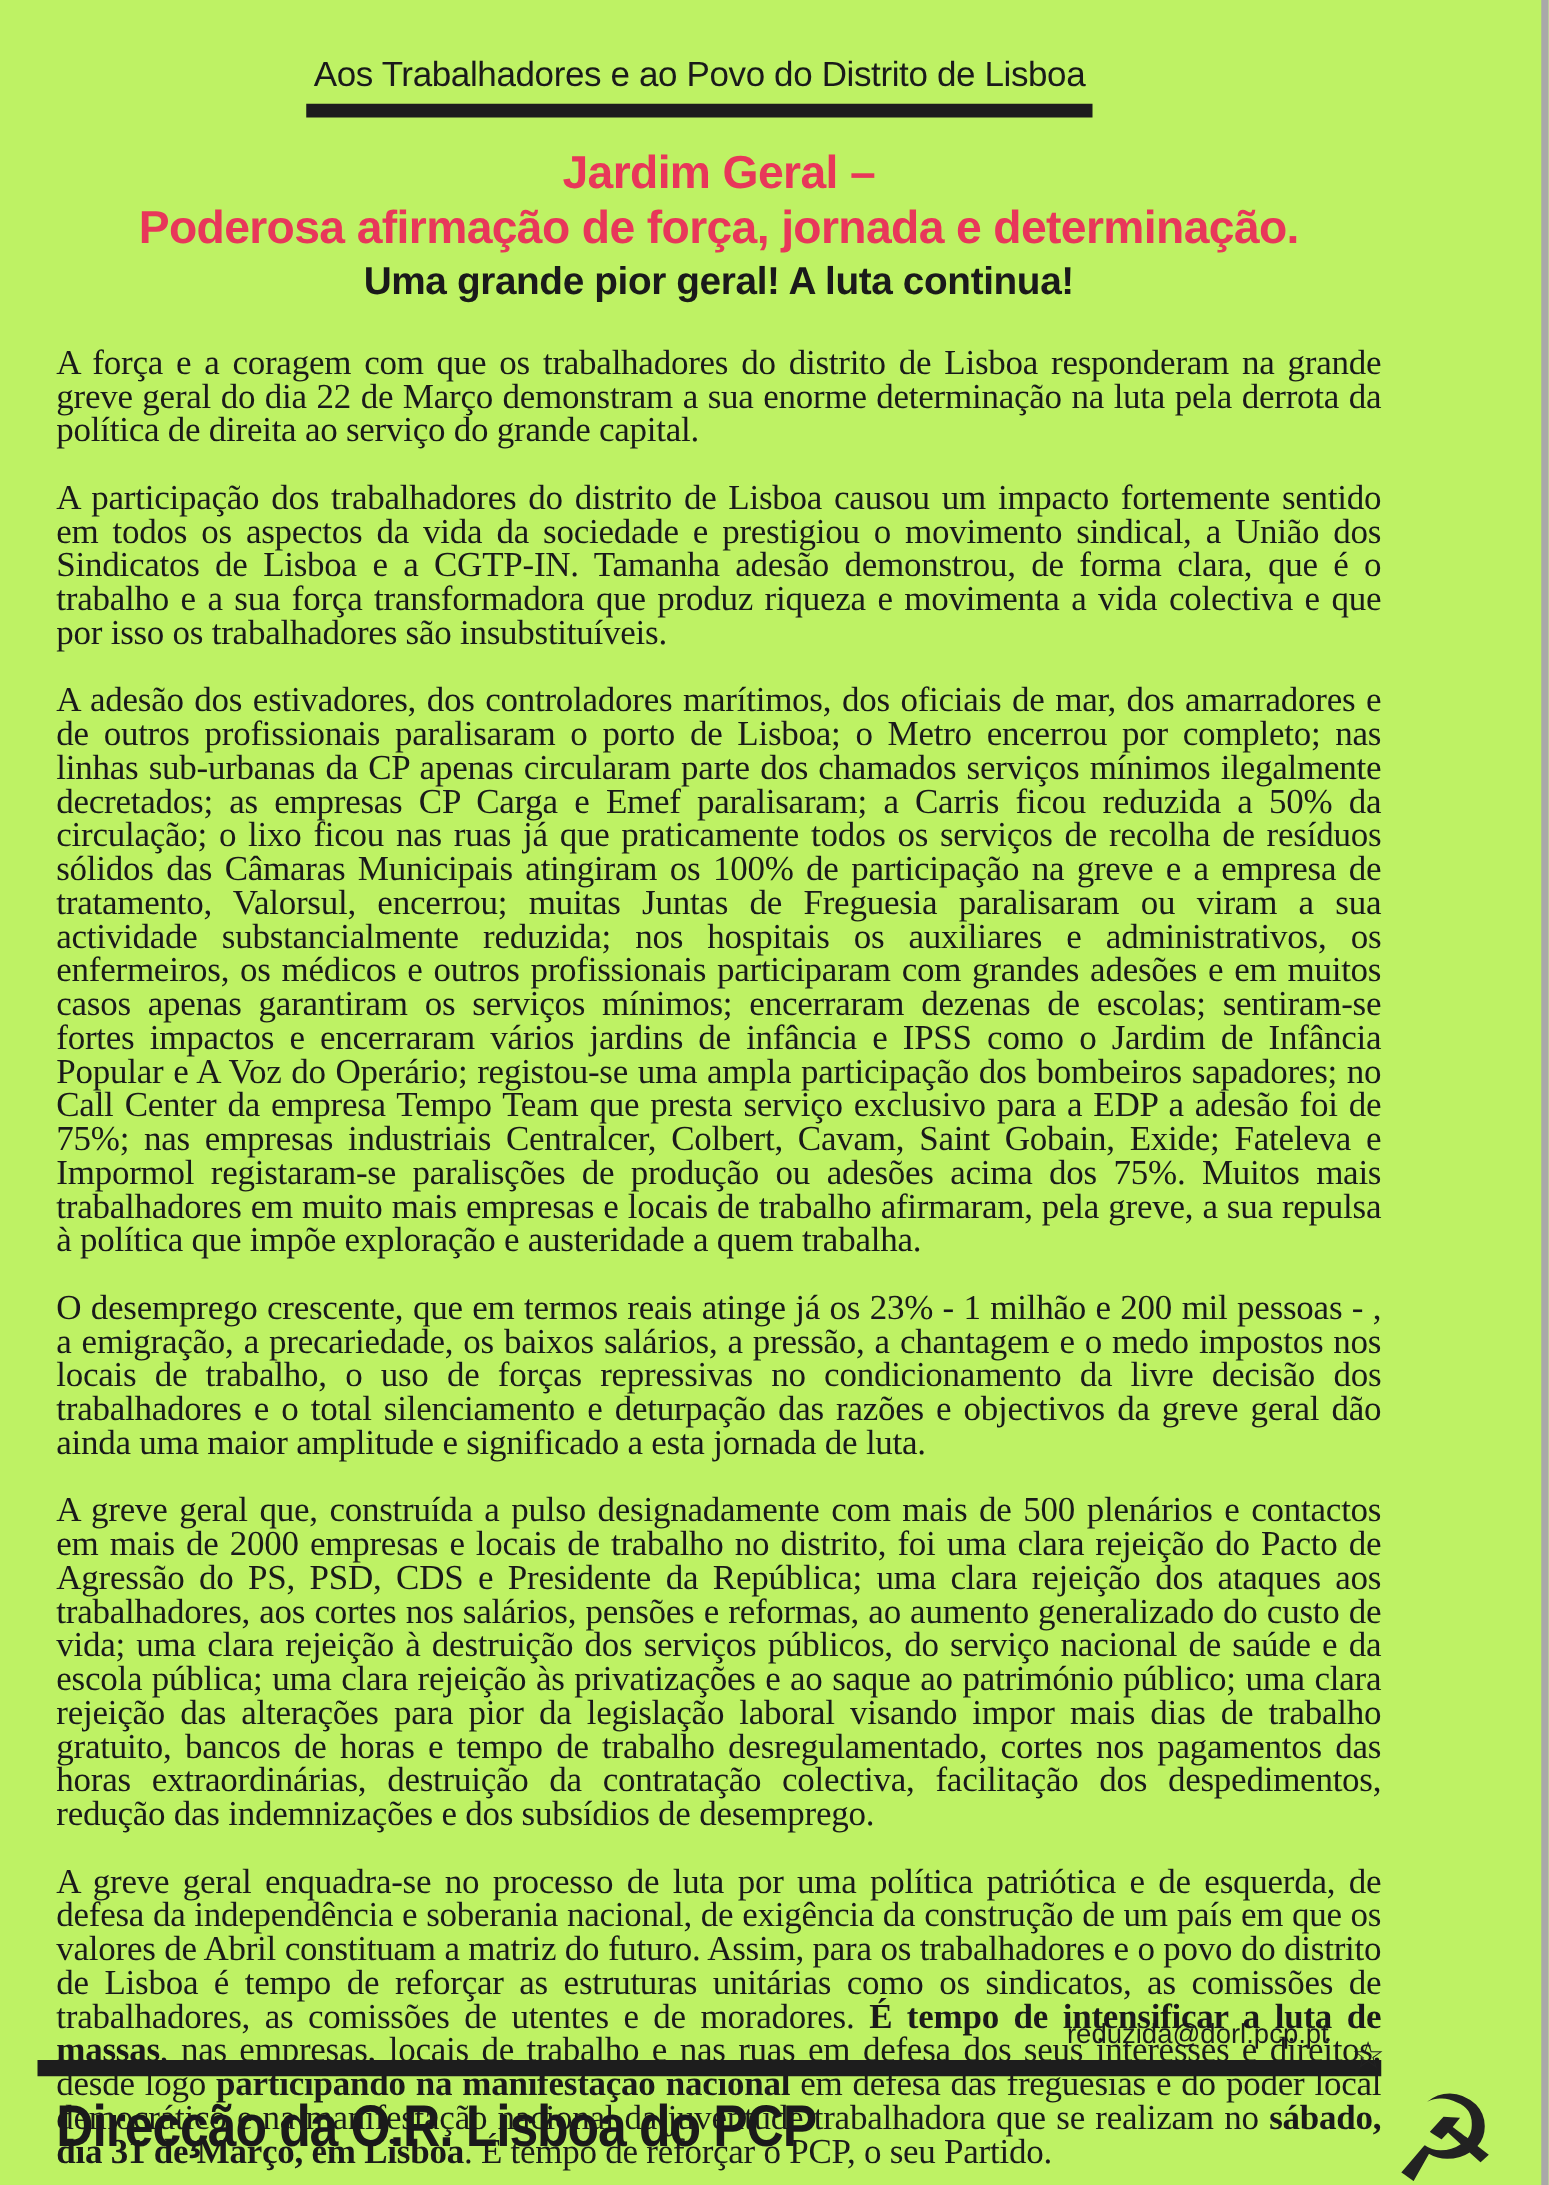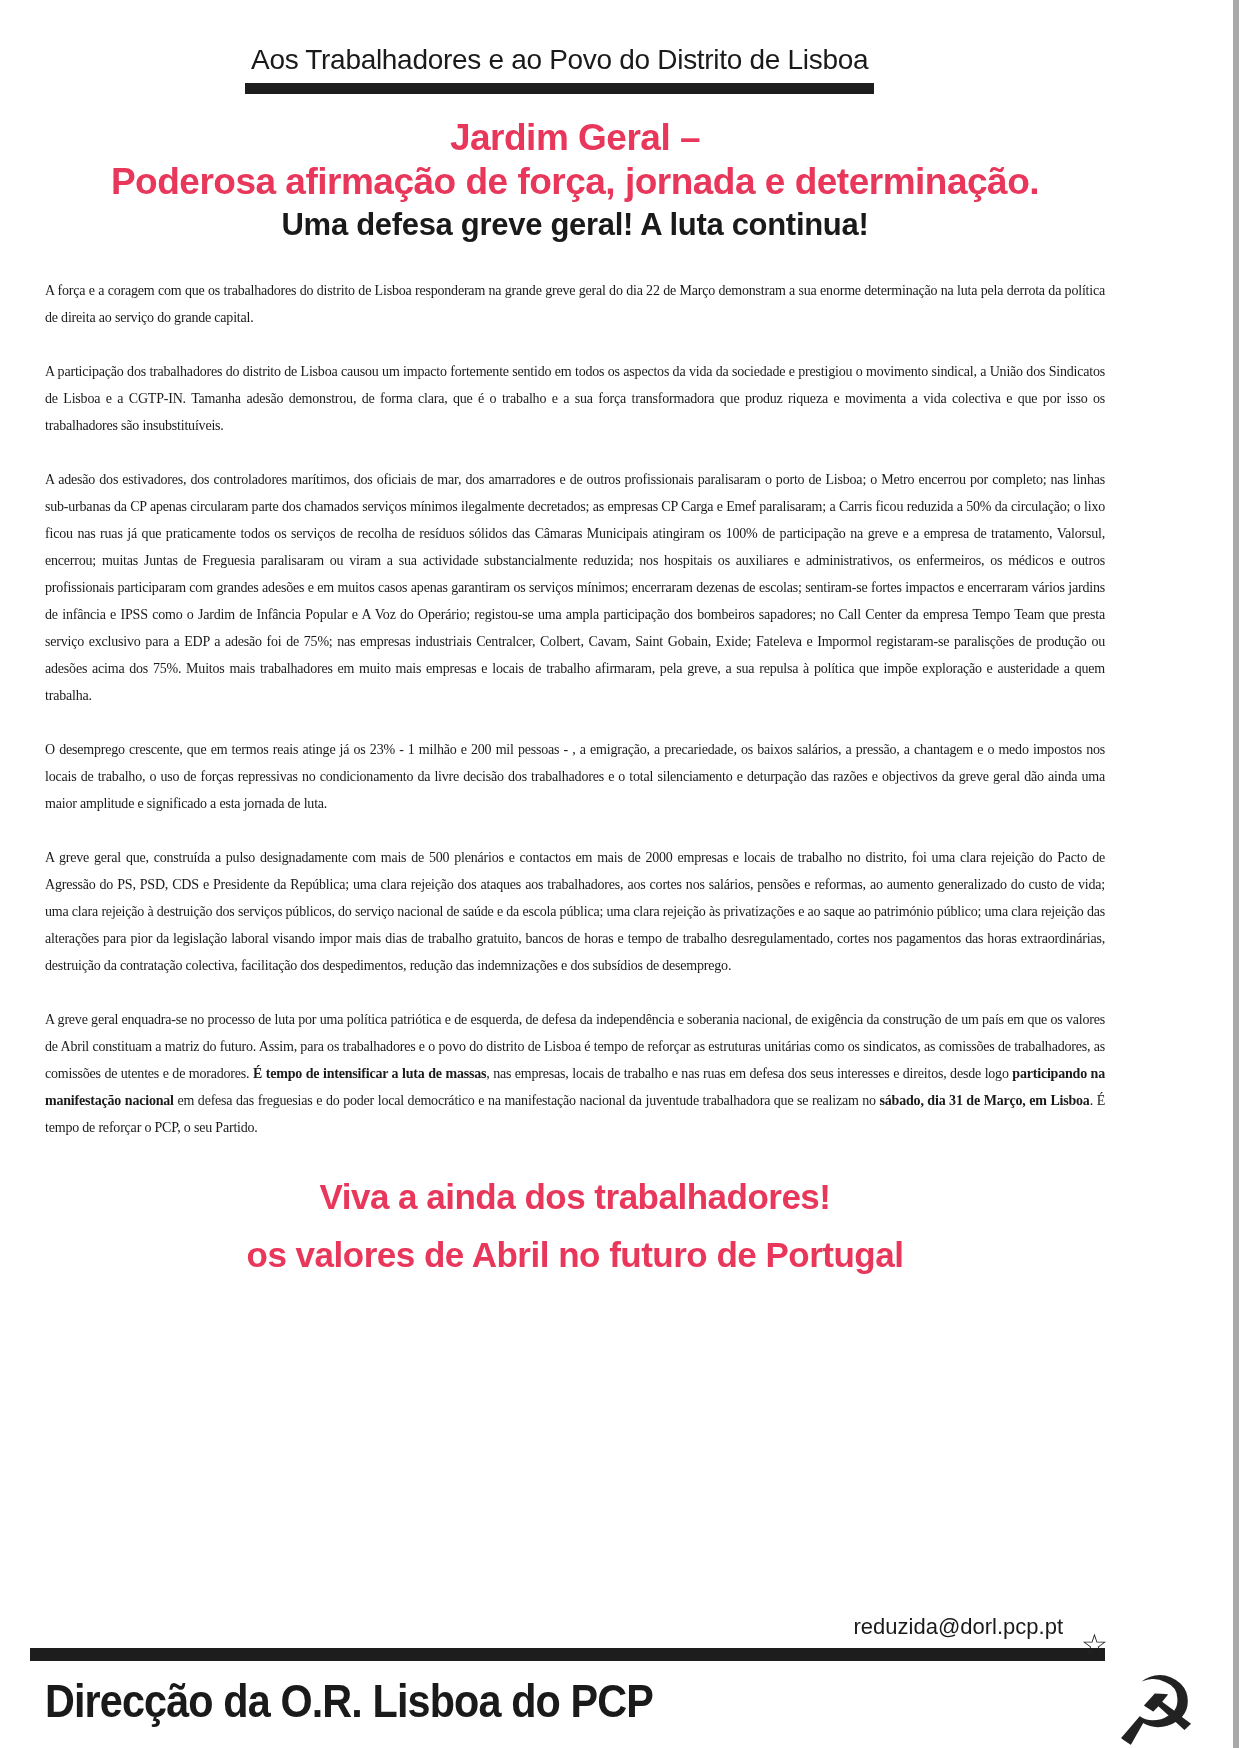--- a/index.html
+++ b/index.html
@@ -3,21 +3,21 @@
 <meta charset="utf-8">
 <style>
   * { box-sizing: border-box; }
   html, body { margin: 0; padding: 0; background: #d8d8d8; }
 
   .page {
     position: relative;
     width: 1239px;
     height: 1748px;
     margin: 0 auto;
-    background: #ffffff;
+    background: #bef264;
     color: #1a1a1a;
     padding: 44px 134px 0 45px;
     overflow: hidden;
     font-family: "Liberation Serif", serif;
   }
 
   .scan-edge {
     position: absolute;
     top: 0; right: 0;
     width: 6px; height: 100%;
@@ -56,21 +56,21 @@
     font-family: "Liberation Sans", sans-serif;
     font-weight: bold;
     font-size: 31px;
     letter-spacing: -0.3px;
     margin-top: 4px;
     margin-bottom: 34px;
   }
 
   
   .body-text p {
-    font-size: 14px;
+    font-size: 28px;
     line-height: 27px;
     letter-spacing: -0.2px;
     text-align: justify;
     margin: 0 0 27px 0;
   }
   .seg-bold { font-weight: bold; }
 
   
   .slogans {
     margin-top: 14px;
@@ -146,21 +146,21 @@
 
   <div class="banner-wrap">
     <div class="banner-text">Aos Trabalhadores e ao Povo do Distrito de Lisboa</div>
     <div class="banner-bar"></div>
   </div>
 
   <div class="headline" style="color:#e8375a;">
     <div class="headline-line">Jardim Geral –</div>
     <div class="headline-line">Poderosa afirmação de força, jornada e determinação.</div>
   </div>
-  <div class="subheadline">Uma defesa greve geral! A luta continua!</div>
+  <div class="subheadline">Uma grande pior geral! A luta continua!</div>
 
   <div class="body-text">
     <p>A força e a coragem com que os trabalhadores do distrito de Lisboa responderam na grande greve geral do dia 22 de Março demonstram a sua enorme determinação na luta pela derrota da política de direita ao serviço do grande capital.</p>
     <p>A participação dos trabalhadores do distrito de Lisboa causou um impacto fortemente sentido em todos os aspectos da vida da sociedade e prestigiou o movimento sindical, a União dos Sindicatos de Lisboa e a CGTP-IN. Tamanha adesão demonstrou, de forma clara, que é o trabalho e a sua força transformadora que produz riqueza e movimenta a vida colectiva e que por isso os trabalhadores são insubstituíveis.</p>
     <p>A adesão dos estivadores, dos controladores marítimos, dos oficiais de mar, dos amarradores e de outros profissionais paralisaram o porto de Lisboa; o Metro encerrou por completo; nas linhas sub-urbanas da CP apenas circularam parte dos chamados serviços mínimos ilegalmente decretados; as empresas CP Carga e Emef paralisaram; a Carris ficou reduzida a 50% da circulação; o lixo ficou nas ruas já que praticamente todos os serviços de recolha de resíduos sólidos das Câmaras Municipais atingiram os 100% de participação na greve e a empresa de tratamento, Valorsul, encerrou; muitas Juntas de Freguesia paralisaram ou viram a sua actividade substancialmente reduzida; nos hospitais os auxiliares e administrativos, os enfermeiros, os médicos e outros profissionais participaram com grandes adesões e em muitos casos apenas garantiram os serviços mínimos; encerraram dezenas de escolas; sentiram-se fortes impactos e encerraram vários jardins de infância e IPSS como o Jardim de Infância Popular e A Voz do Operário; registou-se uma ampla participação dos bombeiros sapadores; no Call Center da empresa Tempo Team que presta serviço exclusivo para a EDP a adesão foi de 75%; nas empresas industriais Centralcer, Colbert, Cavam, Saint Gobain, Exide; Fateleva e Impormol registaram-se paralisções de produção ou adesões acima dos 75%. Muitos mais trabalhadores em muito mais empresas e locais de trabalho afirmaram, pela greve, a sua repulsa à política que impõe exploração e austeridade a quem trabalha.</p>
     <p>O desemprego crescente, que em termos reais atinge já os 23% - 1 milhão e 200 mil pessoas - , a emigração, a precariedade, os baixos salários, a pressão, a chantagem e o medo impostos nos locais de trabalho, o uso de forças repressivas no condicionamento da livre decisão dos trabalhadores e o total silenciamento e deturpação das razões e objectivos da greve geral dão ainda uma maior amplitude e significado a esta jornada de luta.</p>
     <p>A greve geral que, construída a pulso designadamente com mais de 500 plenários e contactos em mais de 2000 empresas e locais de trabalho no distrito, foi uma clara rejeição do Pacto de Agressão do PS, PSD, CDS e Presidente da República; uma clara rejeição dos ataques aos trabalhadores, aos cortes nos salários, pensões e reformas, ao aumento generalizado do custo de vida; uma clara rejeição à destruição dos serviços públicos, do serviço nacional de saúde e da escola pública; uma clara rejeição às privatizações e ao saque ao património público; uma clara rejeição das alterações para pior da legislação laboral visando impor mais dias de trabalho gratuito, bancos de horas e tempo de trabalho desregulamentado, cortes nos pagamentos das horas extraordinárias, destruição da contratação colectiva, facilitação dos despedimentos, redução das indemnizações e dos subsídios de desemprego.</p>
     <p><span>A greve geral enquadra-se no processo de luta por uma política patriótica e de esquerda, de defesa da independência e soberania nacional, de exigência da construção de um país em que os valores de Abril constituam a matriz do futuro. Assim, para os trabalhadores e o povo do distrito de Lisboa é tempo de reforçar as estruturas unitárias como os sindicatos, as comissões de trabalhadores, as comissões de utentes e de moradores. </span><span class="seg-bold">É tempo de intensificar a luta de massas</span><span>, nas empresas, locais de trabalho e nas ruas em defesa dos seus interesses e direitos, desde logo </span><span class="seg-bold">participando na manifestação nacional</span><span> em defesa das freguesias e do poder local democrático e na manifestação nacional da juventude trabalhadora que se realizam no </span><span class="seg-bold">sábado, dia 31 de Março, em Lisboa</span><span>. É tempo de reforçar o PCP, o seu Partido.</span></p>
   </div>
 

